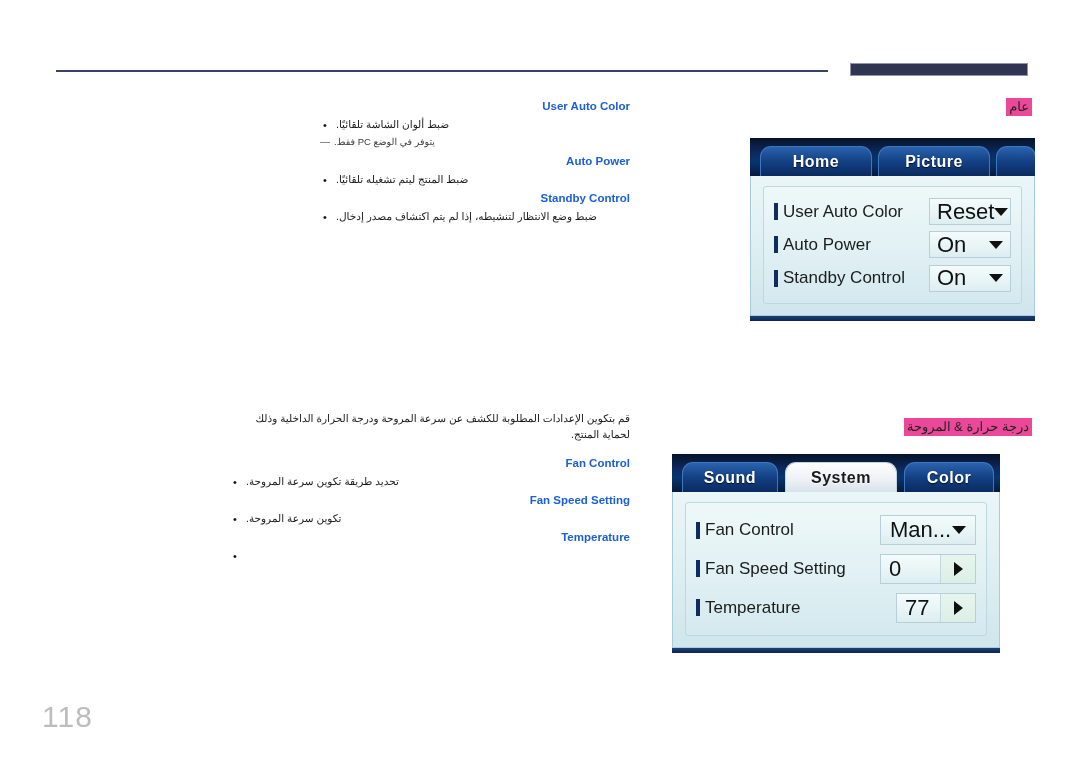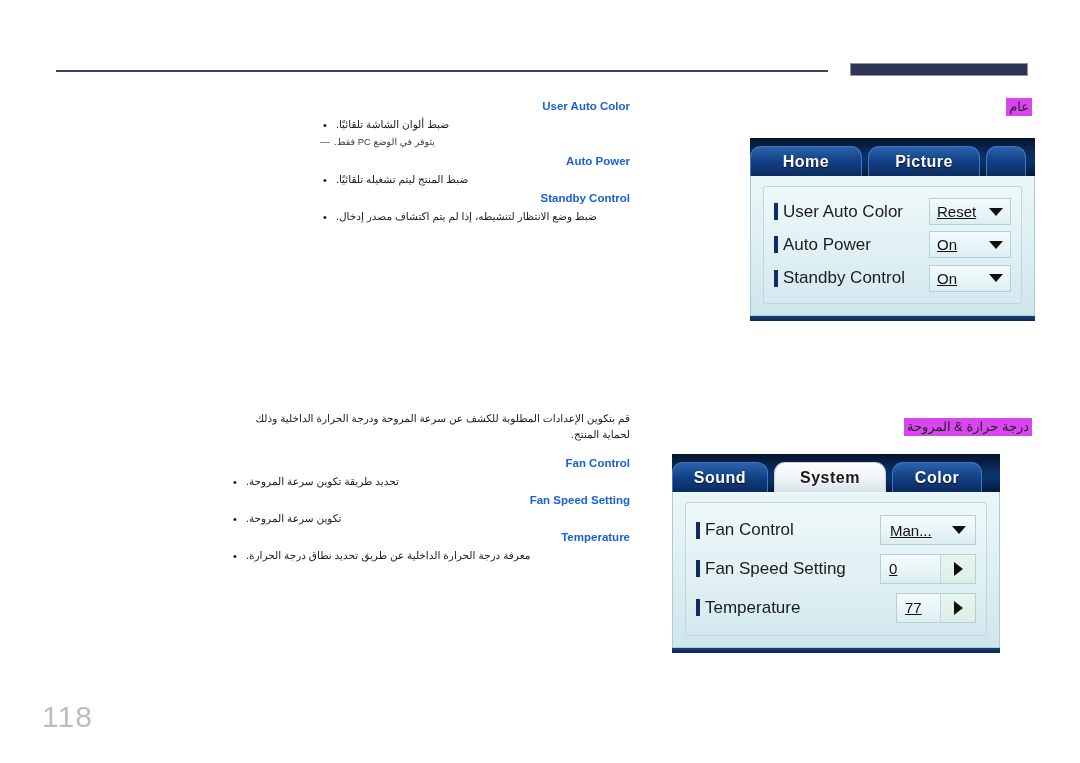--- a/index.html
+++ b/index.html
@@ -31,21 +31,21 @@
     width: 176px;
     height: 11px;
     background: #2e3553;
     border: 1px solid #8f93ad;
   }
 
   .sec-label {
     position: absolute;
     font-size: 13px;
     color: #222222;
-    background: #d946ef;
+    background: #ec4899;
     padding: 1px 3px;
     direction: rtl;
     unicode-bidi: isolate;
     white-space: nowrap;
     line-height: 16px;
   }
 
   
   .txt-col {
     position: absolute;
@@ -126,22 +126,23 @@
   .osd {
     position: absolute;
     overflow: hidden;
   }
   .osd-tabbar {
     position: relative;
     height: 38px;
     background: linear-gradient(to bottom, #061229 0%, #0c2a5c 38%, #07356f 62%, #041a3a 100%);
     display: flex;
     align-items: flex-end;
-    padding-left: 0;
-    box-sizing: border-box;
+    padding-left: 10px;
+    box-sizing: border-box;
+    justify-content: space-between;
   }
   .osd-tab {
     position: relative;
     height: 30px;
     min-width: 104px;
     margin-right: 6px;
     border-radius: 11px 11px 0 0;
     display: flex;
     align-items: center;
     justify-content: center;
@@ -203,24 +204,23 @@
   }
   .osd-value {
     display: flex;
     align-items: center;
     border: 1px solid #b7cfd9;
     background: linear-gradient(to bottom, #f4fbfc 0%, #e7f4f6 60%, #dcedf1 100%);
     box-sizing: border-box;
     flex: 0 0 auto;
   }
   .osd-value .val-text {
-    font-size: 15px;
+    font-size: 22px;
     color: #111;
     flex: 1 1 auto;
-    text-decoration: underline;
   }
   .caret-down {
     width: 0; height: 0;
     border-left: 7px solid transparent;
     border-right: 7px solid transparent;
     border-top: 8px solid #101010;
     flex: 0 0 auto;
   }
   .caret-right {
     width: 0; height: 0;
@@ -350,21 +350,20 @@
 
   <div class="sub-head">Fan Speed Setting</div>
   <div class="bullet-row">
     <span class="bullet-dot">•</span>
     <span class="bullet-txt">تكوين سرعة المروحة.</span>
   </div>
 
   <div class="sub-head">Temperature</div>
   <div class="bullet-row">
     <span class="bullet-dot">•</span>
-    <span class="bullet-txt">معرفة درجة الحرارة الداخلية عن طريق تحديد نطاق درجة الحرارة.</span>
   </div>
 </div>
 
 <div class="osd" style="left:672px; top:454px; width:328px;">
   <div class="osd-tabbar">
     <div class="osd-tab inactive" style="min-width:96px;">
       <span>Sound</span>
     </div>
     <div class="osd-tab active" style="min-width:112px;">
       <span>System</span>

